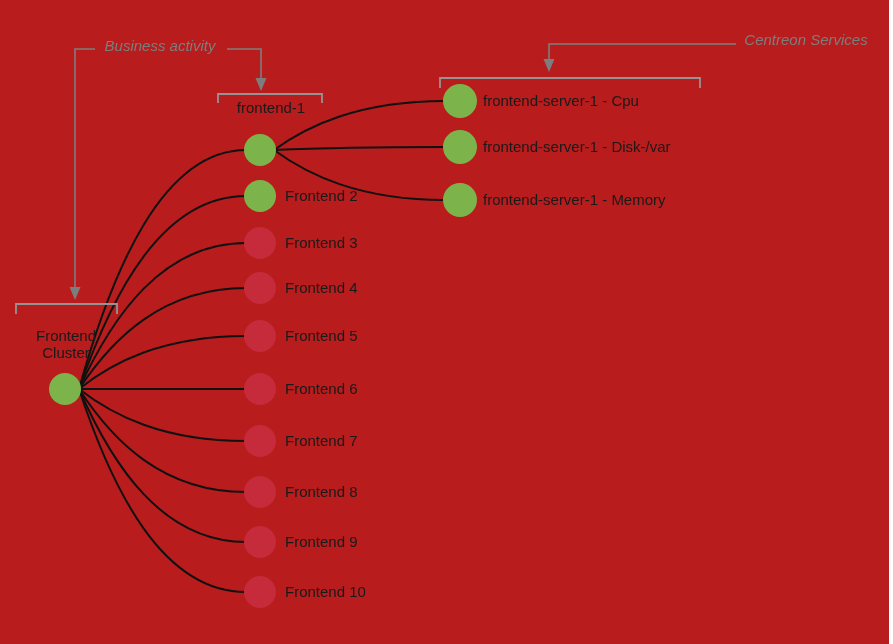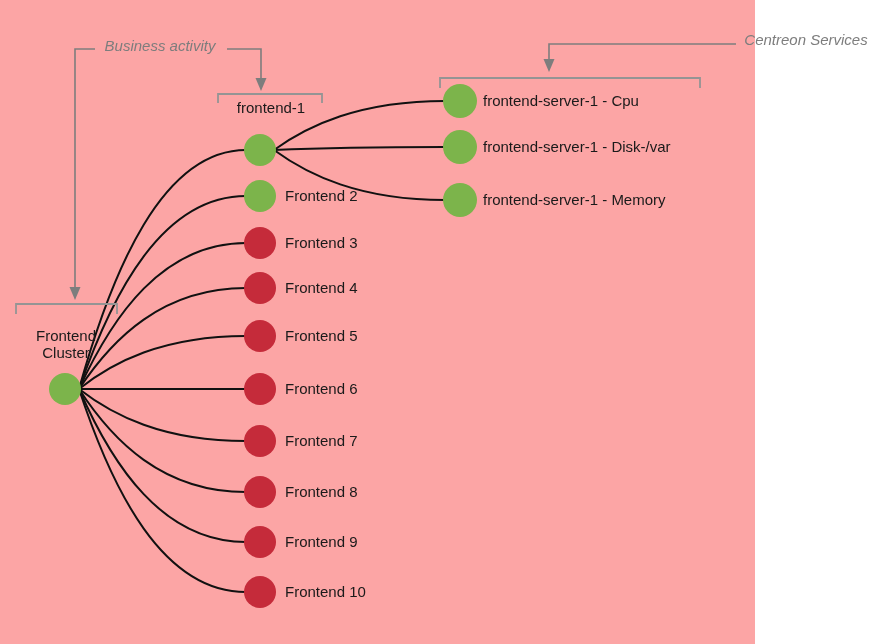--- a/index.html
+++ b/index.html
@@ -1,17 +1,17 @@
 <!DOCTYPE html>
 <html><head>
 <meta charset="utf-8">
 <title>Dependency tree diagram</title>
 <style>
   html,body{margin:0;padding:0;background:#ffffff;width:893px;height:644px;overflow:hidden;}
-  .stage{position:relative;width:755px;height:644px;background:#fca5a5;}
+  .stage{position:relative;width:889px;height:644px;background:#b91c1c;}
   svg{display:block;width:893px;height:644px;}
   text{font-family:"Liberation Sans", sans-serif;font-size:15px;fill:#1a1a1a;}
   text.annotation{font-style:italic;fill:#7d7d7d;}
   circle.node{cursor:pointer;}
 </style>
 </head>
 <body>
 
 <div class="stage">
   <svg id="diagram" xmlns="http://www.w3.org/2000/svg" viewBox="0 0 893 644">

